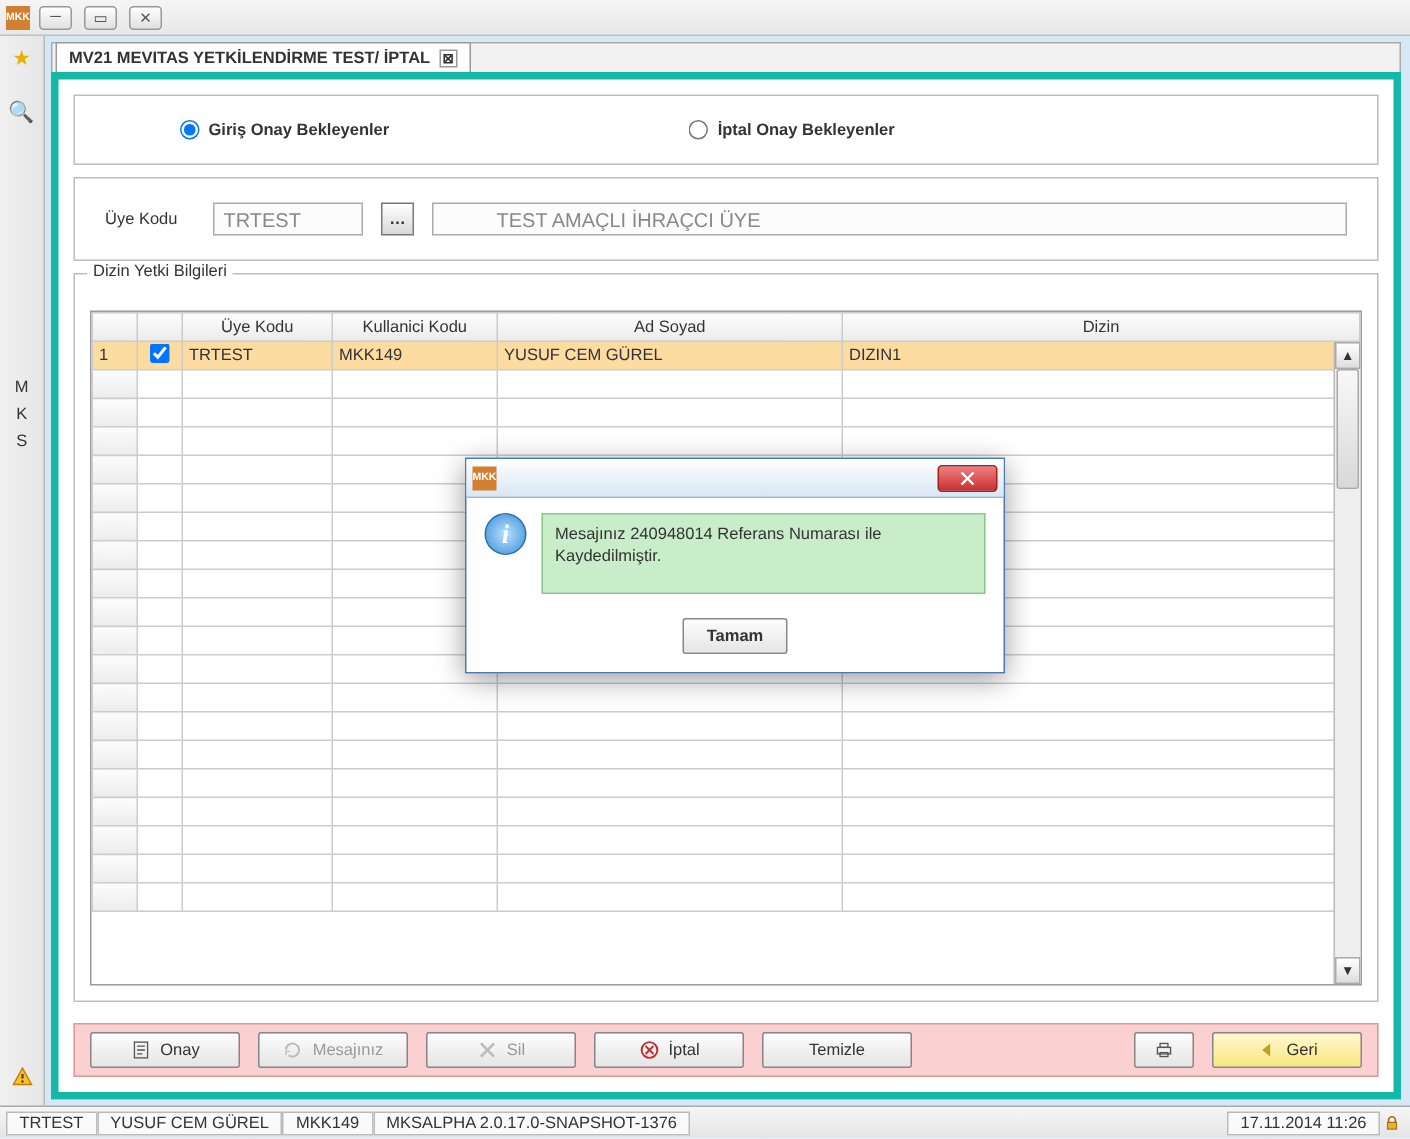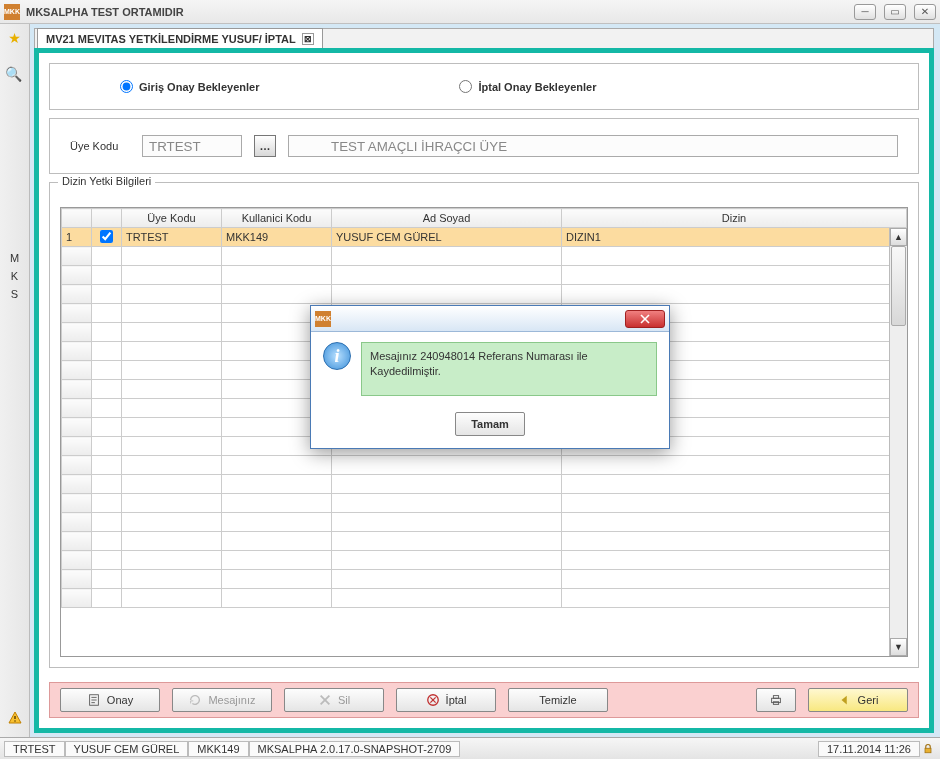--- a/index.html
+++ b/index.html
@@ -77,21 +77,20 @@
 .dialog .dlg-foot .btn { min-width:70px;font-weight:bold; }
 
 .warn-rail { position:absolute; bottom:26px; left:0; width:30px; height:30px; display:flex;align-items:center;justify-content:center; }
 .warn-ic { width:16px;height:16px; }
 </style>
 </head>
 <body>
 
 <div class="titlebar">
   <div class="logo">MKK</div>
-  <div class="title">MKSALPHA TEST ORTAMIDIR</div>
   <div class="winbtns">
     <div class="winbtn">─</div>
     <div class="winbtn">▭</div>
     <div class="winbtn">✕</div>
   </div>
 </div>
 
 <div class="main-area">
   <div class="left-rail">
     <div class="ic" style="color:#e8b000">★</div>
@@ -99,21 +98,21 @@
     <div class="mks">
       <span>M</span>
       <span>K</span>
       <span>S</span>
     </div>
   </div>
 
   <div class="content">
     <div class="tabstrip">
       <div class="tab">
-        <span>MV21 MEVITAS YETKİLENDİRME YUSUF/ İPTAL</span>
+        <span>MV21 MEVITAS YETKİLENDİRME TEST/ İPTAL</span>
         <span class="tabx">⊠</span>
       </div>
     </div>
 
     <div class="panel">
 
       <div class="groupbox">
         <div class="radiorow">
           <label>
             <input type="radio" name="r" checked="" style="">
@@ -380,21 +379,21 @@
       <path d="M8 2 L14 13 L2 13 Z" fill="#f8c030" stroke="#c08000"></path>
       <line x1="8" y1="6" x2="8" y2="9" stroke="#604000" stroke-width="1.5"></line>
       <circle cx="8" cy="11" r="0.8" fill="#604000"></circle>
     </svg>
 </div>
 
 <div class="statusbar">
   <div class="cell">TRTEST</div>
   <div class="cell">YUSUF CEM GÜREL</div>
   <div class="cell">MKK149</div>
-  <div class="cell">MKSALPHA 2.0.17.0-SNAPSHOT-2709</div>
+  <div class="cell">MKSALPHA 2.0.17.0-SNAPSHOT-1376</div>
   <div class="grow"></div>
   <div class="cell">17.11.2014 11:26</div>
   <div class="lock">
     <svg width="12" height="12" viewBox="0 0 16 16">
         <rect x="4" y="7" width="8" height="6" fill="#e8b030" stroke="#a07010"></rect>
         <path d="M5 7 V5 a3 3 0 0 1 6 0 V7" fill="none" stroke="#a07010" stroke-width="1.5"></path>
       </svg>
   </div>
 </div>
 

